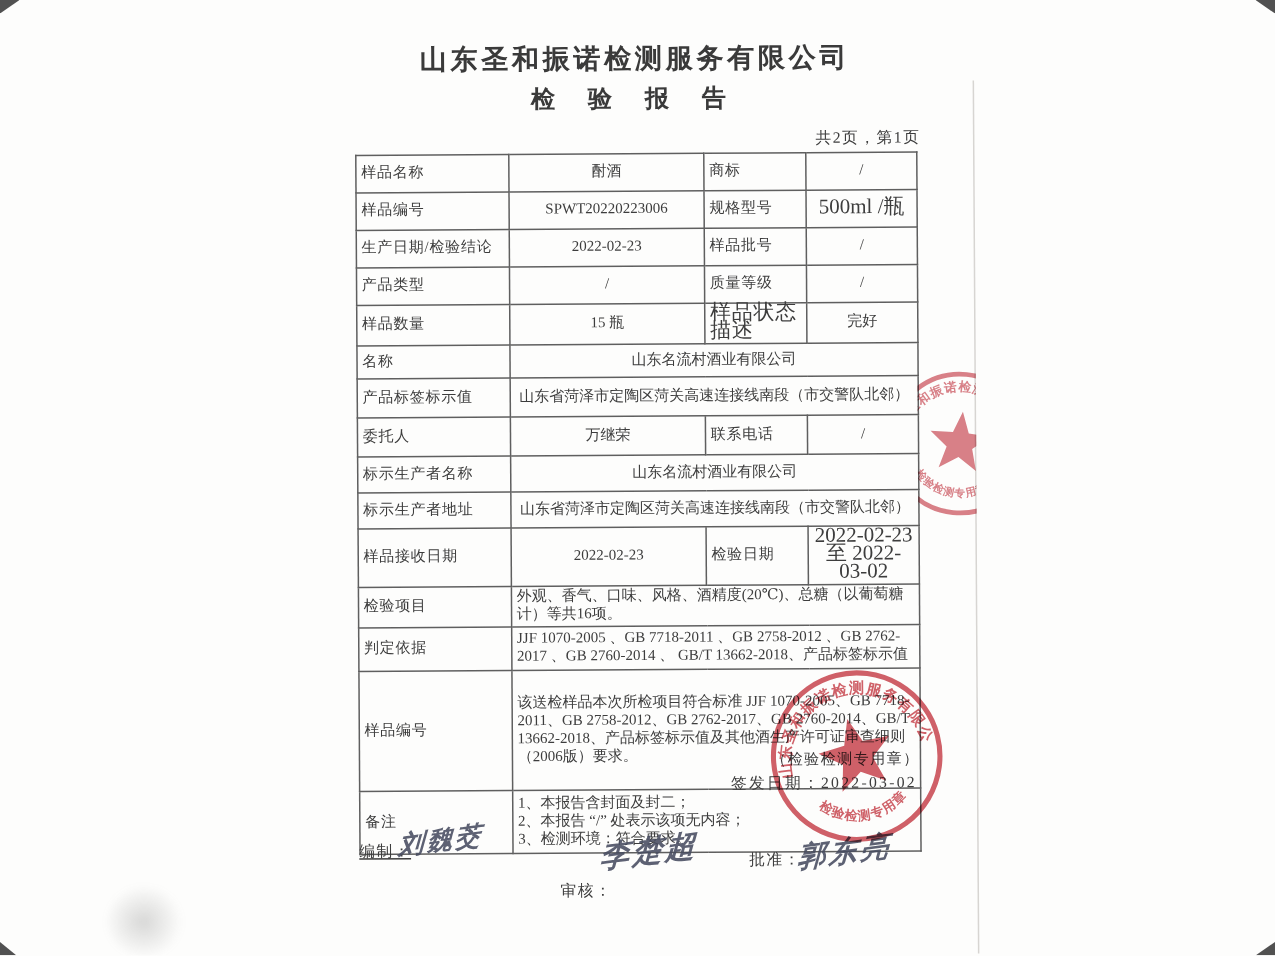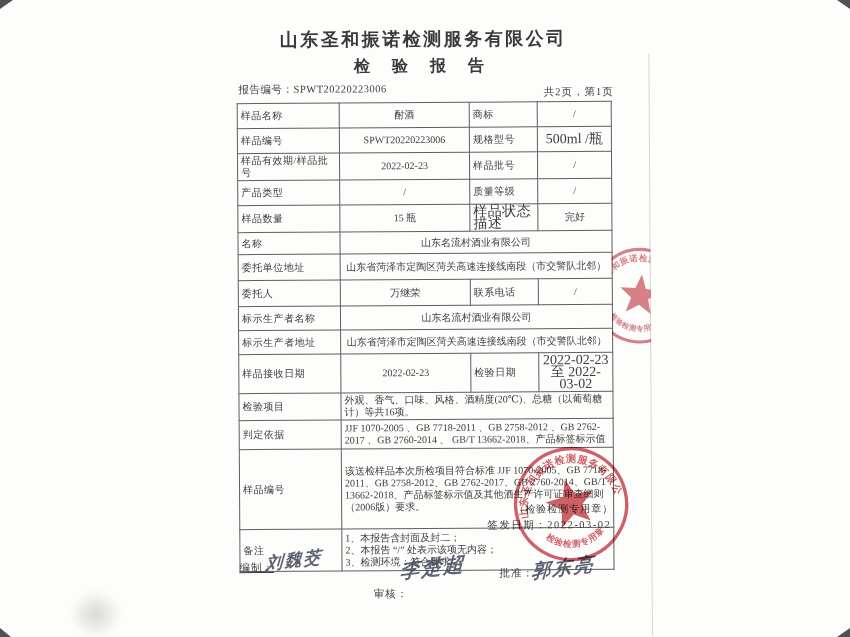--- a/index.html
+++ b/index.html
@@ -64,21 +64,20 @@
     filter:blur(2px);}
 </style>
 </head>
 <body>
 
 <div id="doc">
 
   <div class="company-title">山东圣和振诺检测服务有限公司</div>
   <div class="report-title">检 验 报 告</div>
 
-  <div class="report-no"><span>报告编号：</span><span>SPWT20220223006</span></div>
   <div class="sheet-info">共2页，第1页</div>
 
   <table class="report">
     <colgroup>
         <col style="width:102px">
         <col style="width:130px">
         <col style="width:68px">
         <col style="width:74px">
       </colgroup>
     <tbody>
@@ -88,21 +87,21 @@
       <td class="lbl">商标</td>
       <td class="val">/</td>
     </tr>
     <tr style="height:25px">
       <td class="lbl">样品编号</td>
       <td class="val">SPWT20220223006</td>
       <td class="lbl">规格型号</td>
       <td class="val small">500ml /瓶</td>
     </tr>
     <tr style="height:25px">
-      <td class="lbl">样品有效期/样品批号</td>
+      <td class="lbl">生产日期/检验结论</td>
       <td class="val">2022-02-23</td>
       <td class="lbl">样品批号</td>
       <td class="val">/</td>
     </tr>
     <tr style="height:25px">
       <td class="lbl">产品类型</td>
       <td class="val">/</td>
       <td class="lbl">质量等级</td>
       <td class="val">/</td>
     </tr>
@@ -110,21 +109,21 @@
       <td class="lbl">样品数量</td>
       <td class="val">15 瓶</td>
       <td class="lbl small">样品状态描述</td>
       <td class="val">完好</td>
     </tr>
     <tr style="height:22px">
       <td class="lbl">名称</td>
       <td class="val" colspan="3">山东名流村酒业有限公司</td>
     </tr>
     <tr style="height:26px">
-      <td class="lbl">委托单位地址</td>
+      <td class="lbl">产品标签标示值</td>
       <td class="val" colspan="3">山东省菏泽市定陶区菏关高速连接线南段（市交警队北邻）</td>
     </tr>
     <tr style="height:26px">
       <td class="lbl">委托人</td>
       <td class="val">万继荣</td>
       <td class="lbl">联系电话</td>
       <td class="val">/</td>
     </tr>
     <tr style="height:24px">
       <td class="lbl">标示生产者名称</td>

